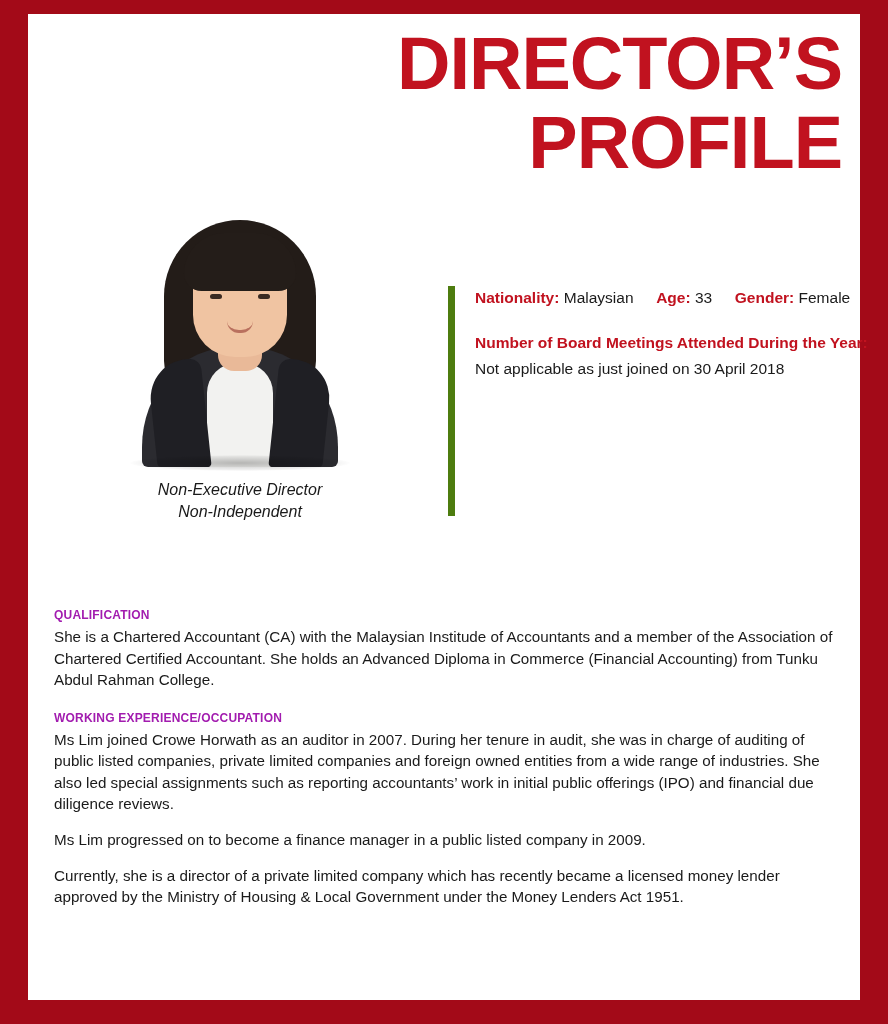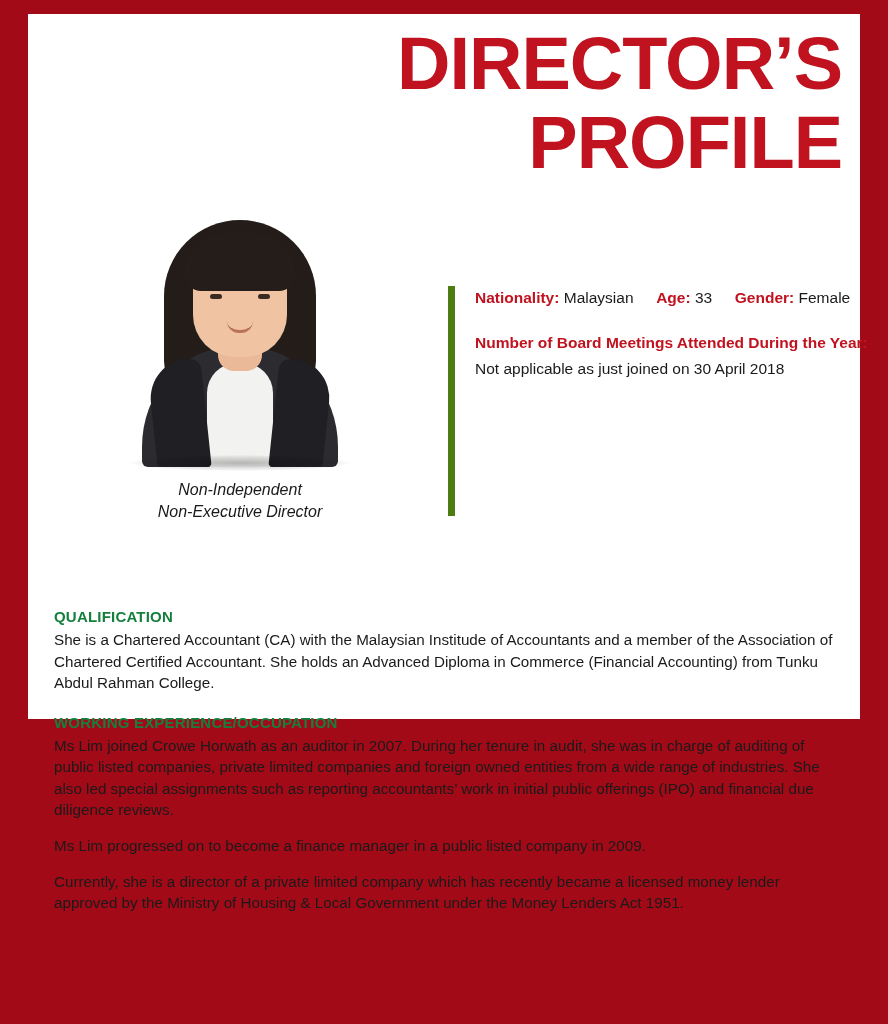--- a/index.html
+++ b/index.html
@@ -11,21 +11,21 @@
     height: 1024px;
     background: #a30a18;
     font-family: "Liberation Sans", sans-serif;
     overflow: hidden;
   }
   .page {
     position: absolute;
     left: 28px;
     top: 14px;
     width: 832px;
-    height: 705px;
+    height: 986px;
     background: #ffffff;
     box-sizing: border-box;
   }
   .title-block {
     position: absolute;
     right: 18px;
     top: 14px;
     width: 520px;
     text-align: right;
   }
@@ -210,23 +210,23 @@
   .sub-val { display: block; margin-top: 2px; }
 
   
   .sections {
     position: absolute;
     left: 26px;
     top: 594px;
     width: 780px;
   }
   .sec-head {
-    color: #15803d;
+    color: #a21caf;
     font-weight: bold;
-    font-size: 15px;
+    font-size: 12px;
     letter-spacing: 0.2px;
     margin-bottom: 4px;
   }
   .sec-body {
     font-size: 15.2px;
     line-height: 1.42;
     color: #1a1a1a;
     text-align: left;
   }
   .sec-body p { margin: 0 0 14px 0; }
@@ -254,22 +254,22 @@
         <div class="lapel-right"></div>
         <div class="neck"></div>
         <div class="face"></div>
         <div class="hair-front"></div>
         <div class="eye left"></div>
         <div class="eye right"></div>
         <div class="mouth"></div>
       </div>
       <div class="shadow-ellipse"></div>
     </div>
+    <div class="person-role">Non-Executive Director</div>
     <div class="person-role">Non-Independent</div>
-    <div class="person-role">Non-Executive Director</div>
   </div>
 
   <div class="facts">
     <div class="fact-row">
       <span class="lbl">Nationality:</span>
       <span class="val">Malaysian</span>
       <span class="gap"></span>
       <span class="lbl">Age:</span>
       <span class="val">33</span>
       <span class="gap"></span>

